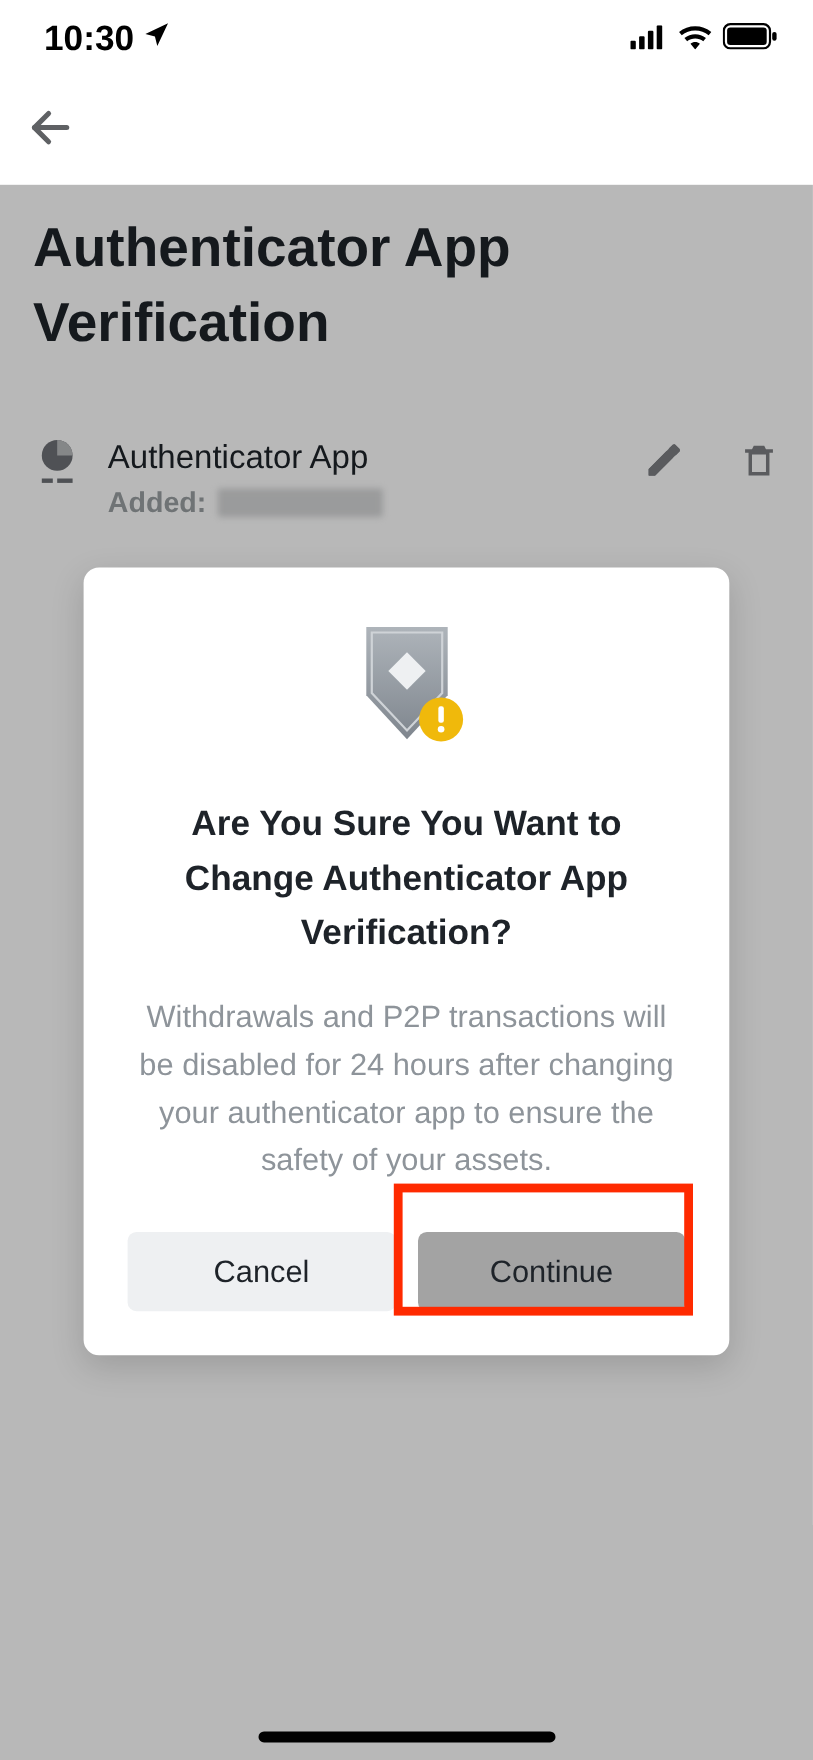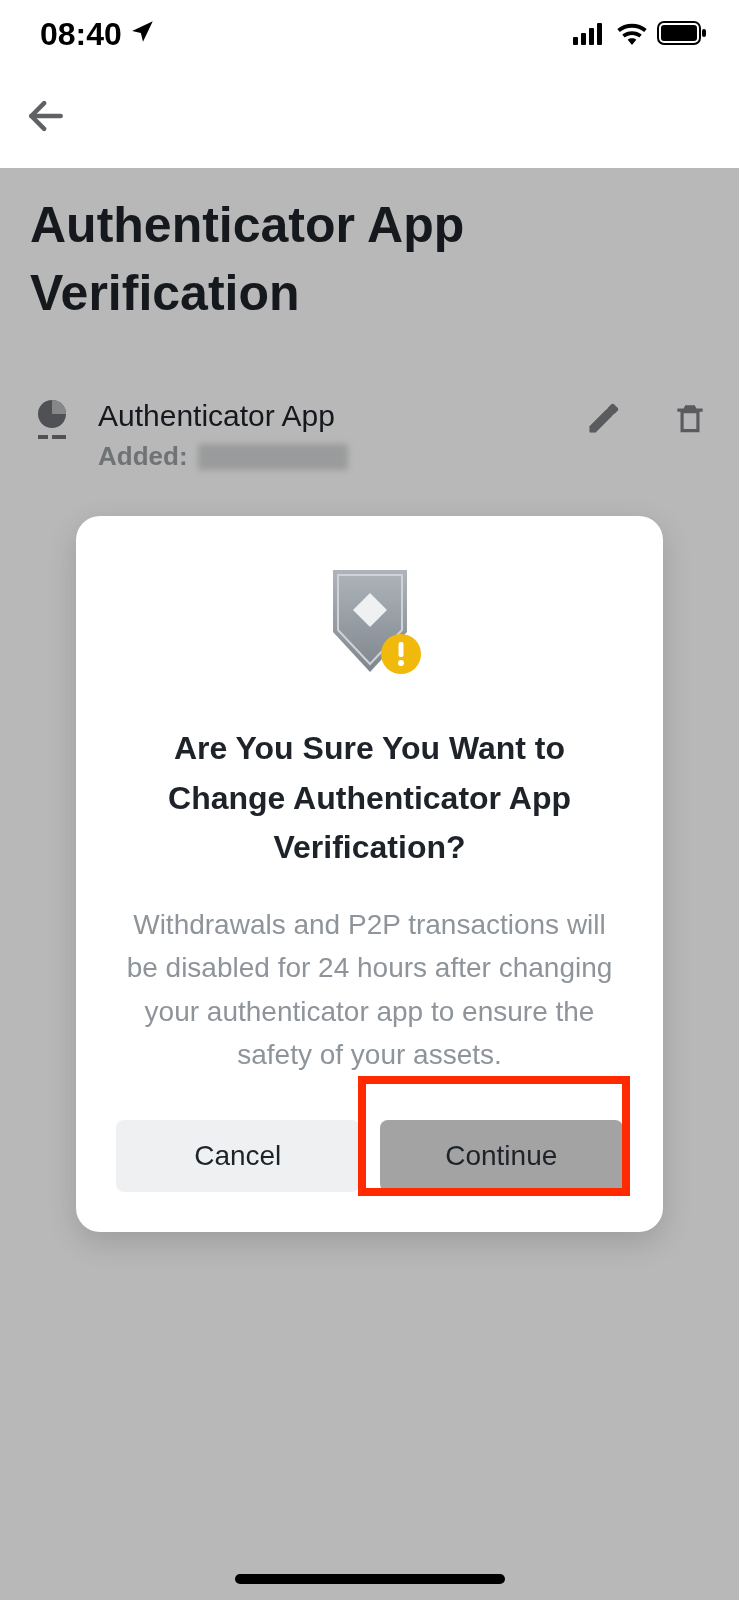--- a/index.html
+++ b/index.html
@@ -17,38 +17,38 @@
   .auth-icon-wrap { width:44px; height:44px; display:flex; align-items:center; justify-content:center; color:#6d6f72;}
   .auth-info { flex:1;}
   .auth-name { font-size:30px; color:#1e2329; font-weight:500;}
   .auth-added { font-size:26px; color:#9aa0a3; margin-top:8px; display:flex; align-items:center; gap:10px;font-weight:bold;}
   .blur-box { width:150px; height:26px; background:#d6d7d8; filter: blur(3px); border-radius:2px;}
   .row-actions { display:flex; align-items:center; gap:48px; color:#7d7f83;}
   .row-actions svg { width:38px; height:38px;}
   
   .dim-overlay { position:absolute; left:0; right:0; top:168px; bottom:0; background:rgba(0,0,0,0.28);}
   
-  .modal { position:absolute; left:76px; right:76px; top:516px; background:#fff; border-radius:24px; padding:48px 40px 40px 40px; box-shadow:0 10px 30px rgba(0,0,0,0.15);}
+  .modal { position:absolute; left:76px; right:76px; top:516px; background:#fff; border-radius:14px; padding:48px 40px 40px 40px; box-shadow:0 10px 30px rgba(0,0,0,0.15);}
   .shield-wrap { display:flex; justify-content:center; margin-bottom:40px;}
   .modal-title { font-size:32px; font-weight:600; color:#1e2329; text-align:center; line-height:1.55; margin-bottom:30px; padding:0 12px;}
   .modal-body { font-size:28px; color:#8e949a; text-align:center; line-height:1.55; margin-bottom:44px; padding:0 4px;}
   .button-row { display:flex; gap:20px;}
   .btn { flex:1; height:72px; border:none; border-radius:8px; font-size:28px; font-weight:500; cursor:pointer; display:flex; align-items:center; justify-content:center;}
   .btn-cancel { background:#eef0f2; color:#1e2329;}
   .btn-continue { background:#a3a3a3; color:#1e2329;}
   .highlight-ring { position:absolute; border:8px solid #ff2a00; pointer-events:none;}
   
   .home-indicator { position:absolute; bottom:16px; left:50%; transform:translateX(-50%); width:270px; height:10px; background:#000; border-radius:10px;}
 </style>
 </head>
 <body>
 
 <div class="status-bar">
   <div class="status-left">
-    <span>08:40</span>
+    <span>10:30</span>
     <span>
       <svg width="26" height="26" viewBox="0 0 24 24" fill="#000">
           <path d="M2 11l19-9-9 19-2-8-8-2z"></path>
         </svg>
     </span>
   </div>
   <div class="status-right">
     <span>
       <svg width="34" height="22" viewBox="0 0 34 22" fill="#000">
         <rect x="0" y="14" width="5" height="8" rx="1"></rect>

